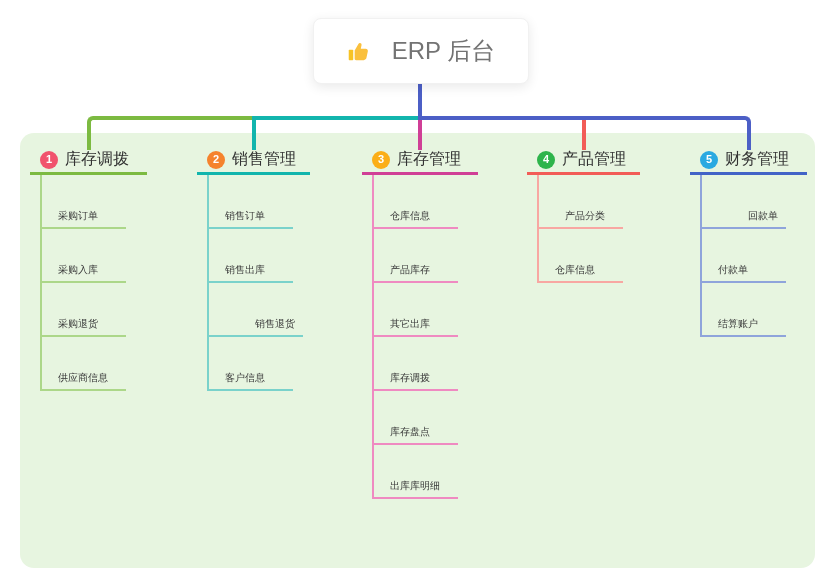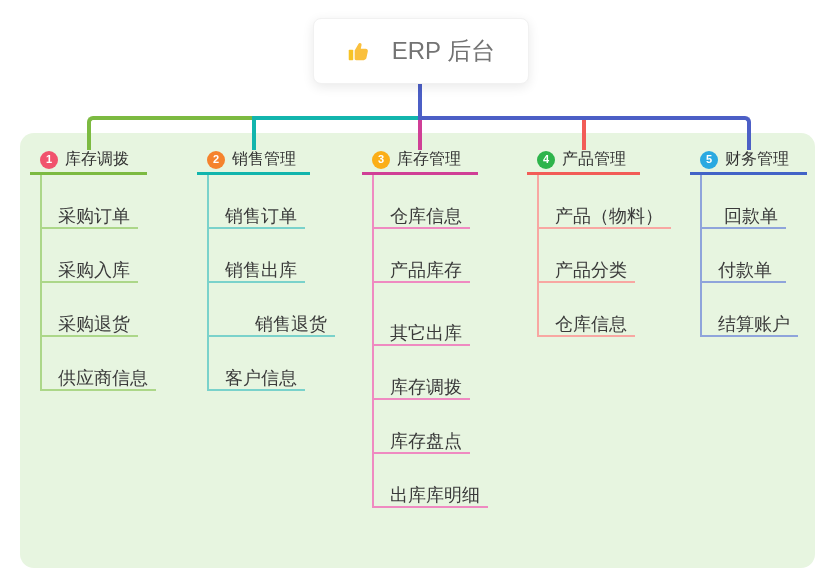--- a/index.html
+++ b/index.html
@@ -33,21 +33,21 @@
     display:flex;align-items:center;justify-content:center;line-height:1;
   }
   .branch-children{
     margin-left:10px;width:max-content;
     border-left-style:solid;border-left-width:2px;
   }
   .sub-item{
     box-sizing:border-box;width:max-content;min-width:84px;
     padding:32px 8px 2px 16px;
     border-bottom-style:solid;border-bottom-width:2px;
-    font-size:18px;line-height:18px;color:#3a3a3a;white-space:nowrap;
+    font-size:10px;line-height:18px;color:#3a3a3a;white-space:nowrap;
   }
 </style>
 </head>
 <body>
 
 <div class="canvas" style="background: rgb(255, 255, 255);">
 
   <div class="root-node">
     <span class="thumb">
       <svg viewBox="0 0 24 24" width="23" height="23" aria-hidden="true">
@@ -94,33 +94,32 @@
         </div>
       </div>
       <div class="branch" style="left: 362px; width: 116px;">
         <div class="branch-title" style="border-bottom-color: rgb(208, 63, 150);">
           <span class="badge" style="background: rgb(251, 174, 23);">3</span>
           <span>库存管理</span>
         </div>
         <div class="branch-children" style="border-left-color: rgb(239, 138, 193);">
           <div class="sub-item" style="border-bottom-color: rgb(239, 138, 193);"><span>仓库信息</span></div>
           <div class="sub-item" style="border-bottom-color: rgb(239, 138, 193);"><span>产品库存</span></div>
-          <div class="sub-item" style="border-bottom-color: rgb(239, 138, 193); margin-top: 9px;"><span>其它出库</span></div>
+          <div class="sub-item" style="border-bottom-color: rgb(239, 138, 193);"><span>其它出库</span></div>
           <div class="sub-item" style="border-bottom-color: rgb(239, 138, 193);"><span>库存调拨</span></div>
           <div class="sub-item" style="border-bottom-color: rgb(239, 138, 193);"><span>库存盘点</span></div>
           <div class="sub-item" style="border-bottom-color: rgb(239, 138, 193);"><span>出库库明细</span></div>
         </div>
       </div>
       <div class="branch" style="left: 527px; width: 113px;">
         <div class="branch-title" style="border-bottom-color: rgb(242, 92, 87);">
           <span class="badge" style="background: rgb(46, 180, 75);">4</span>
           <span>产品管理</span>
         </div>
         <div class="branch-children" style="border-left-color: rgb(248, 167, 162);">
-          <div class="sub-item" style="border-bottom-color: rgb(248, 167, 162);"><span>产品（物料）</span></div>
           <div class="sub-item" style="border-bottom-color: rgb(248, 167, 162); text-align: center;"><span>产品分类</span></div>
           <div class="sub-item" style="border-bottom-color: rgb(248, 167, 162);"><span>仓库信息</span></div>
         </div>
       </div>
       <div class="branch" style="left: 690px; width: 117px;">
         <div class="branch-title" style="border-bottom-color: rgb(66, 99, 199);">
           <span class="badge" style="background: rgb(42, 169, 225);">5</span>
           <span>财务管理</span>
         </div>
         <div class="branch-children" style="border-left-color: rgb(143, 164, 219);">

